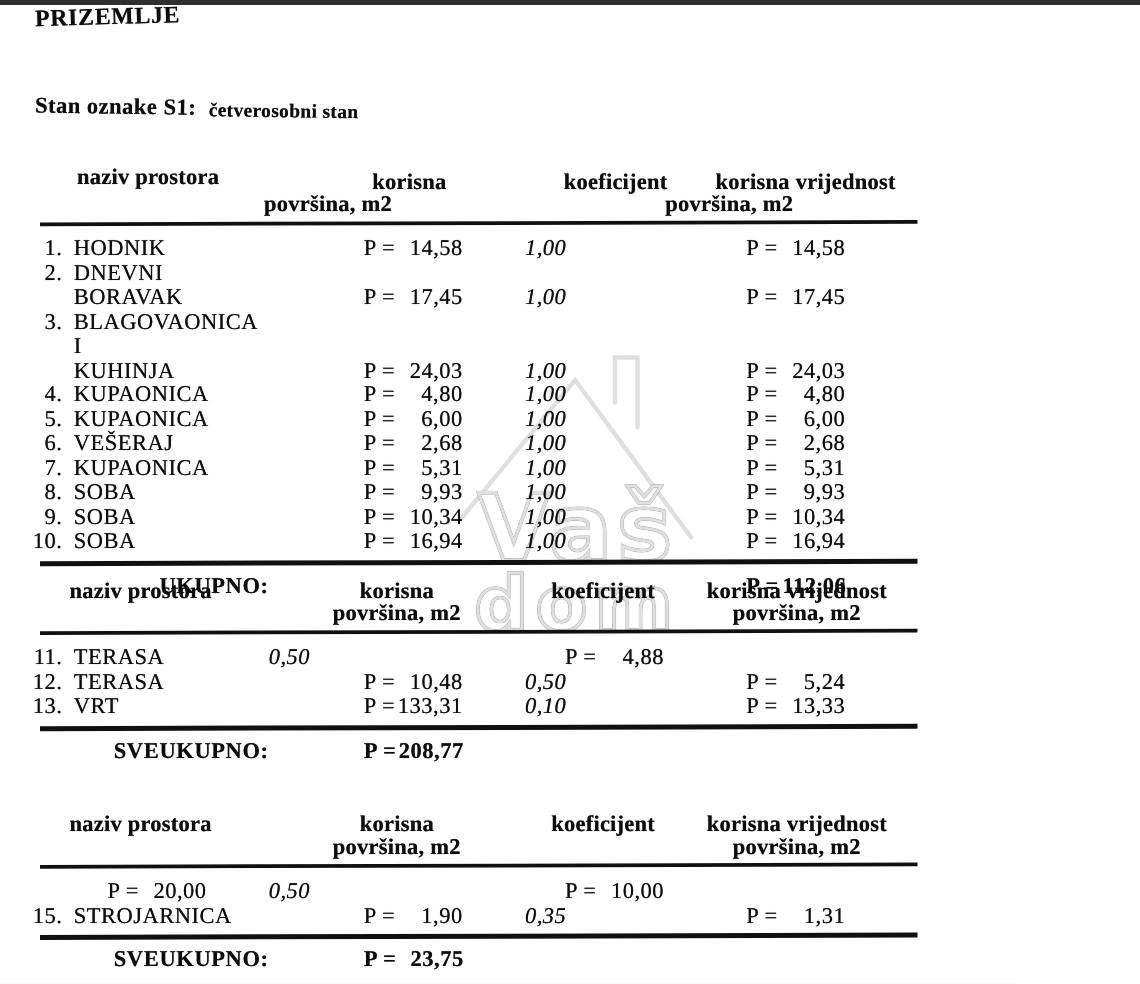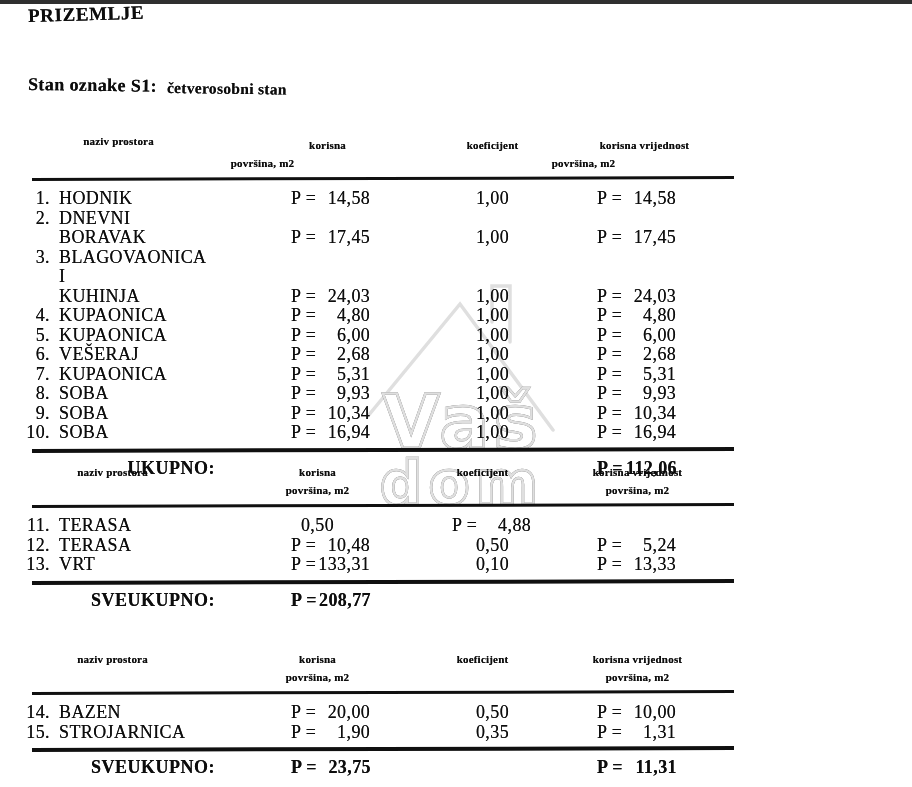--- a/index.html
+++ b/index.html
@@ -30,33 +30,33 @@
 
   
   .wmark{position:absolute;left:340px;top:258px;opacity:0.9;}
 
   
   .tbl{position:absolute;left:10px;width:745px;font-size:18px;line-height:19.5px;letter-spacing:0.4px;}
   .t1{top:136px;}
   .t2{top:463px;}
   .t3{top:650px;}
   .grid{display:grid;grid-template-columns:205px 205px 145px 185px;}
-  .thead{line-height:18px;font-weight:700;font-size:11px;letter-spacing:0.2px;}
+  .thead{line-height:18px;font-weight:700;font-size:18px;letter-spacing:0.2px;}
   .thead .c{text-align:center;}
   .thead .l1,.thead .l2{display:block;}
   .rule{height:3px;background:#101010;margin:5px 0 0 22px;width:702px;transform:rotate(-0.15deg);}
   .rule.total{height:4px;}
   .tbody{margin-top:9px;}
   .row{align-items:end;}
   .cname{display:flex;align-items:flex-start;}
   .rnum{display:inline-block;width:40px;text-align:right;flex:0 0 40px;}
   .rname{margin-left:9px;white-space:pre-line;}
   .carea{padding-left:76px;}
   .cval{padding-left:32px;}
-  .ccoef{text-align:center;}
+  .ccoef{text-align:left;font-style:italic;}
   .pfx{margin-right:2px;}
   .num{display:inline-block;width:52px;text-align:right;}
   .trow{margin-top:7px;font-weight:700;}
   .trow .tlabel{padding-left:28px;letter-spacing:0.5px;text-align:right;}
 
   
   .t1 .hname{transform:translate(6px,-4px);}
   .t1 .harea .l1{transform:translateX(10px);}
   .t1 .harea .l2{transform:translateX(-55px);}
   .t1 .hval .l1{transform:translateX(-13px);}
@@ -260,39 +260,34 @@
         </div>
       <div class="c hcoef">koeficijent</div>
       <div class="c hval">
           <span class="l1">korisna vrijednost</span>
           <span class="l2">površina, m2</span>
         </div>
     </div>
     <div class="rule"></div>
     <div class="tbody">
       <div class="row grid">
-        <div class="c cname">
-            <span class="rnum">14.</span>
-            <span class="rname">BAZEN</span>
-          </div>
         <div class="c carea"><span class="pfx">P =</span><span class="num">20,00</span></div>
         <div class="c ccoef">0,50</div>
         <div class="c cval"><span class="pfx">P =</span><span class="num">10,00</span></div>
       </div>
       <div class="row grid">
         <div class="c cname">
             <span class="rnum">15.</span>
             <span class="rname">STROJARNICA</span>
           </div>
         <div class="c carea"><span class="pfx">P =</span><span class="num">1,90</span></div>
         <div class="c ccoef">0,35</div>
         <div class="c cval"><span class="pfx">P =</span><span class="num">1,31</span></div>
       </div>
     </div>
     <div class="rule total"></div>
     <div class="trow grid">
       <div class="c tlabel">SVEUKUPNO:</div>
       <div class="c carea"><span class="pfx">P =</span><span class="num">23,75</span></div>
       <div class="c ccoef"></div>
-      <div class="c cval"><span class="pfx">P =</span><span class="num">11,31</span></div>
     </div>
   </section>
 </div>
 
 </body></html>

